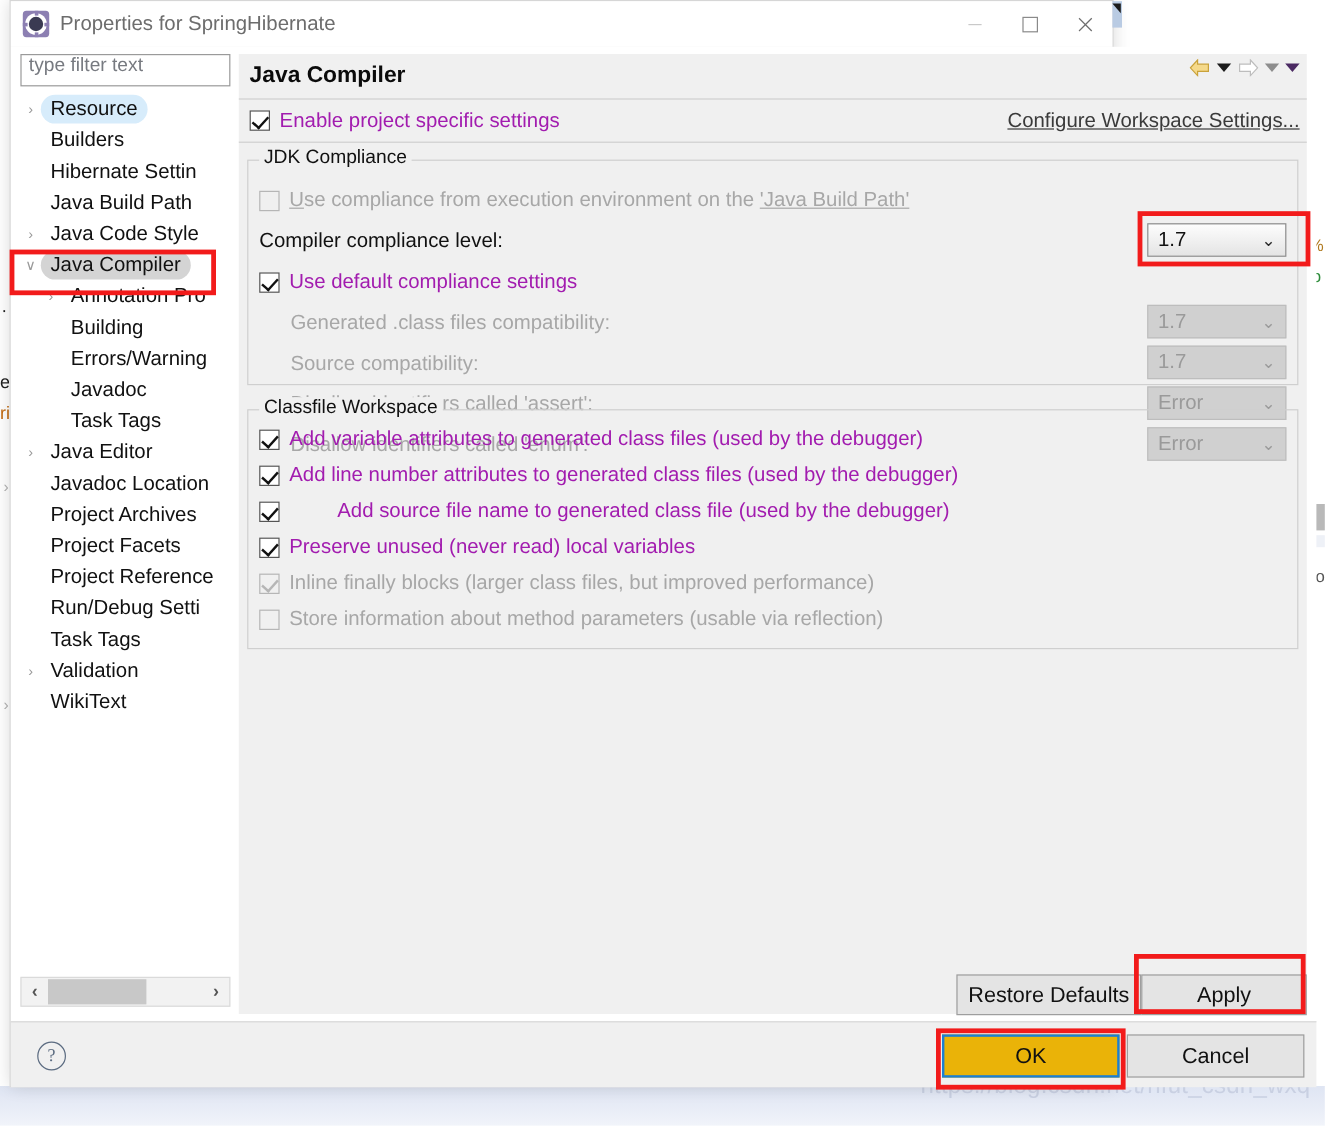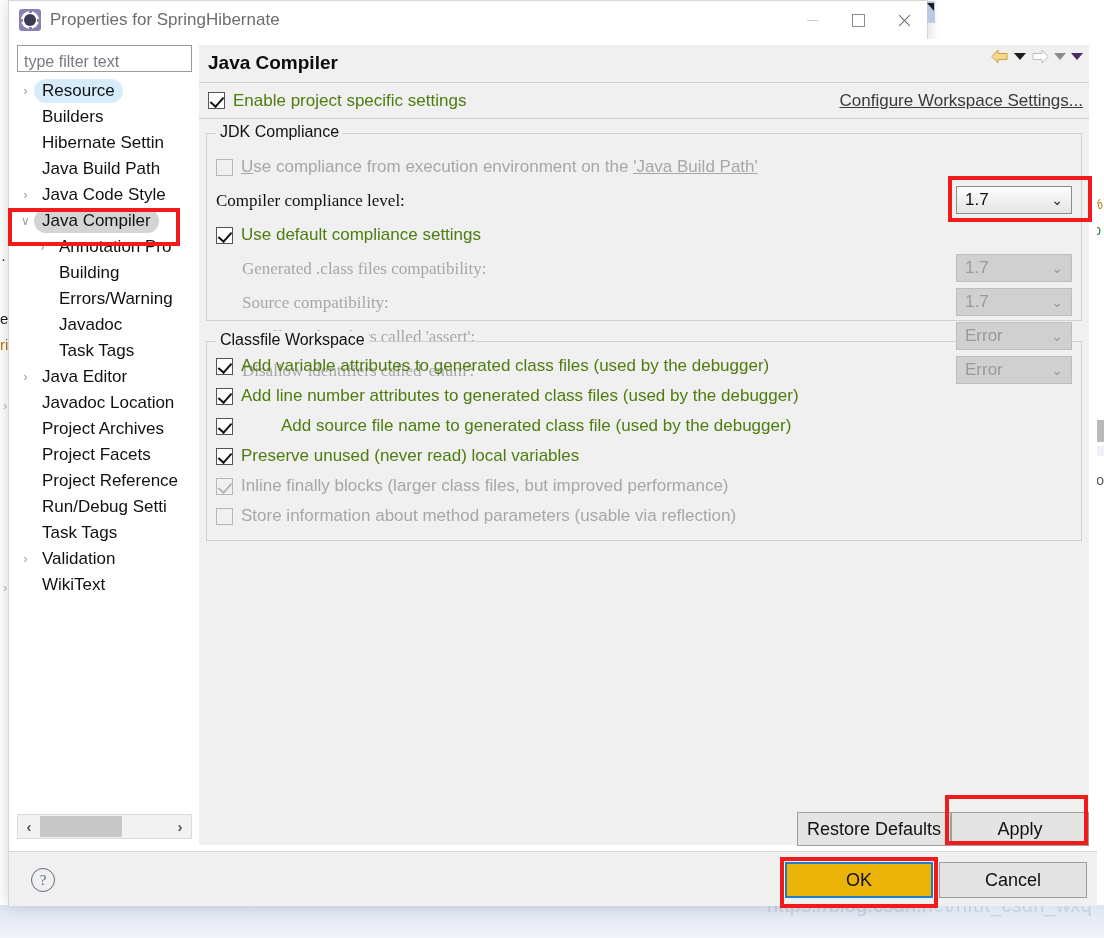--- a/index.html
+++ b/index.html
@@ -117,21 +117,21 @@
     position: absolute; left: 0; top: 38px; width: 1088px; height: 812px;
     background: #ffffff;
   }
 
   
   .left-pane {
     position: absolute; left: 8px; top: 6px; width: 175px; height: 800px;
   }
   .filter-box {
     width: 175px; height: 27px; border: 1px solid #9a9a9a; background: #ffffff;
-    display: flex; align-items: flex-end; padding-left: 6px;
+    display: flex; align-items: flex-start; padding-left: 6px;
     font-size: 16px; color: #777a80; font-family: "Liberation Sans", sans-serif;
   }
   .tree {
     position: absolute; left: 0; top: 33px; width: 175px; height: 740px;
     background: #ffffff; overflow: hidden;
   }
   .tree-row {
     height: 26px; display: flex; align-items: center;
     font-size: 17px; color: #111111; white-space: nowrap;
     font-family: "Liberation Sans", sans-serif;
@@ -198,41 +198,41 @@
     position: relative; flex: none; margin-right: 8px;
   }
   .cb.checked::after {
     content: ""; position: absolute; left: 4px; top: 1px;
     width: 6px; height: 11px; border: solid #111; border-width: 0 2px 2px 0;
     transform: rotate(42deg);
   }
   .cb.disabled { border-color: #b6b6b6; background: #f0f0f0; }
   .cb.disabled.checked::after { border-color: #b6b6b6; }
   .cb-label {
-    font-size: 17px; color: #4d7c0f; font-family: "Liberation Sans", sans-serif;
+    font-size: 17px; color: #a21caf; font-family: "Liberation Sans", sans-serif;
     white-space: nowrap;
   }
   .cb-label.disabled { color: #a7a7a7; }
   .cb-label u { text-decoration: underline; }
 
   
   .group {
     position: absolute; border: 1px solid #cfcfcf; background: transparent;
   }
   .group > .group-title {
     position: absolute; left: 9px; top: -11px; background: #f0f0f0;
     padding: 0 4px; font-size: 16px; color: #111111;
     font-family: "Liberation Sans", sans-serif; white-space: nowrap;
   }
   .form-row {
     position: relative; display: flex; align-items: center; height: 34px;
     padding-left: 9px;
   }
   .row-label {
-    font-size: 17px; color: #111111; font-family: Liberation Serif, serif;
+    font-size: 17px; color: #111111; font-family: Liberation Sans, sans-serif;
     white-space: nowrap;
   }
   .row-label.disabled { color: #a7a7a7; }
   .row-label.indentlbl { padding-left: 26px; }
 
   
   .combo {
     position: absolute; right: 9px; width: 116px; height: 28px;
     border: 1px solid #8d8d8d; background: #ffffff;
     display: flex; align-items: center; justify-content: space-between;

